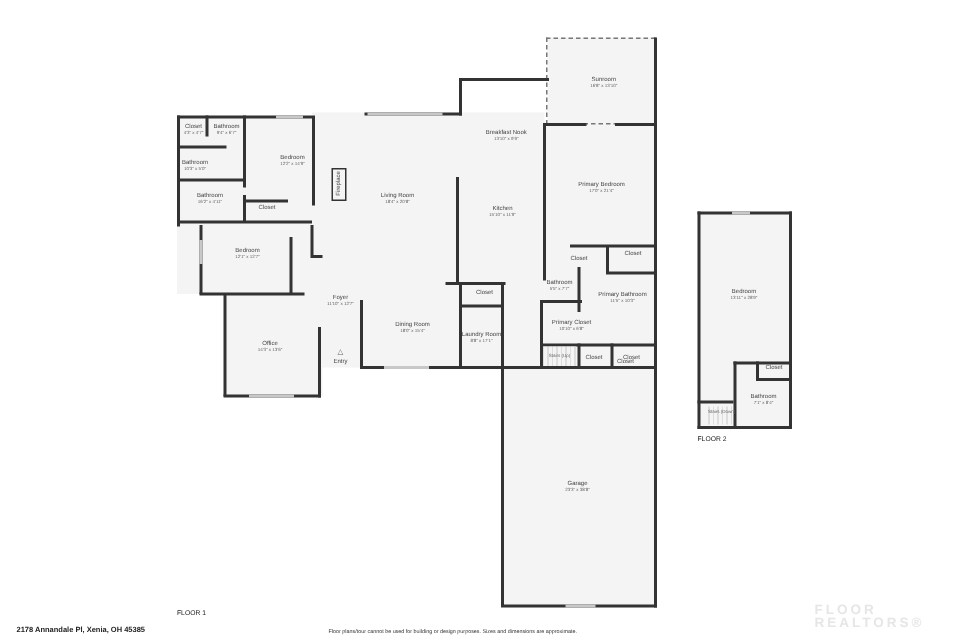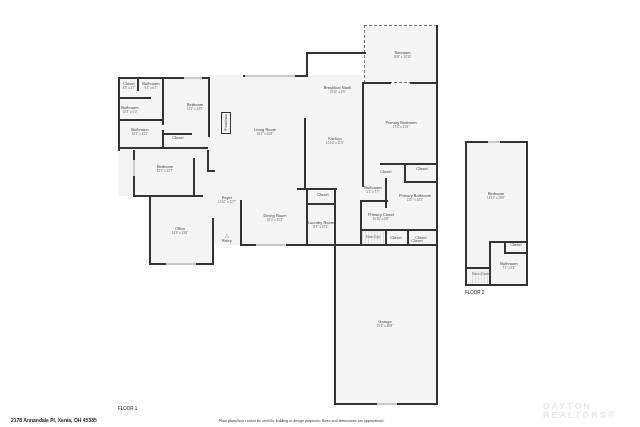--- a/index.html
+++ b/index.html
@@ -225,15 +225,15 @@
 <div class="lbl" style="left:472px;top:273px;width:16px;">
   <span class="d">Stairs (Down)</span>
 </div>
 
 <div class="cap" style="left:118px;top:406px;">FLOOR 1</div>
 <div class="cap" style="left:465px;top:290px;">FLOOR 2</div>
 <div class="addr" style="left:11px;top:417px;">2178 Annandale Pl, Xenia, OH 45385</div>
 <div class="disc" style="left:219px;top:419px;">Floor plans/tour cannot be used for building or design purposes. Sizes and dimensions are approximate.</div>
 
 <div class="logo" style="left:525px;top:402px;">
-  <div style="padding-left:18px;">DAYTON</div>
+  <div style="padding-left:18px;">FLOOR</div>
   <div style="padding-left:18px;">REALTORS®</div>
 </div>
 
 </body></html>

